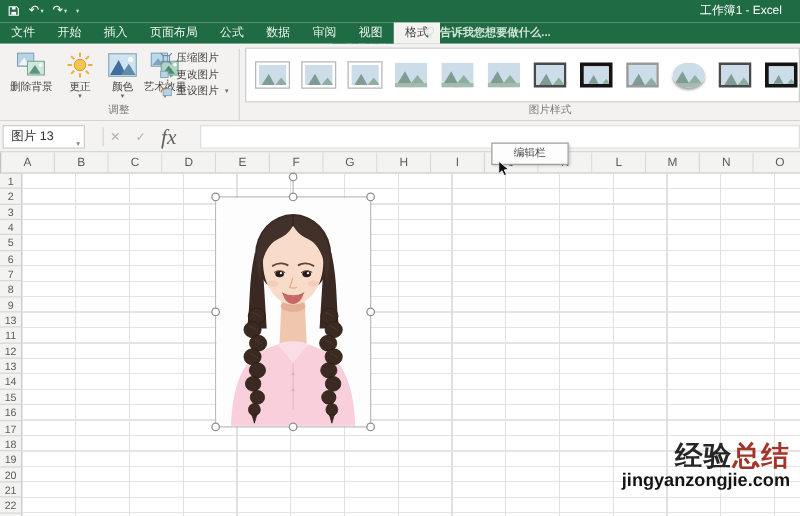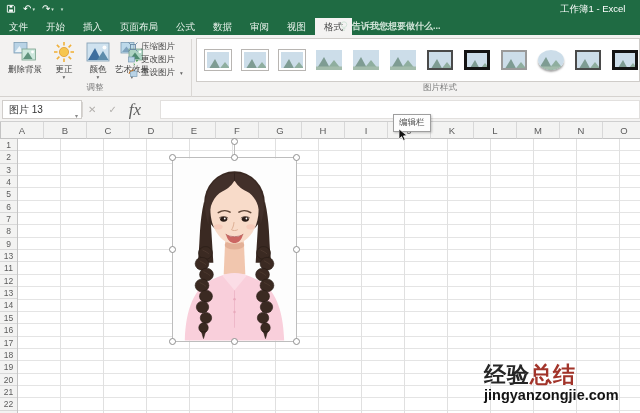--- a/index.html
+++ b/index.html
@@ -48,21 +48,21 @@
   .thumb.frame-black .pic { border:3px solid #141414; }
   .thumb.frame-gray .pic { border:2px solid #9a9a9a; }
   .thumb.oval .pic { border-radius:50%; box-shadow:0 2px 2px rgba(0,0,0,.35); }
   .grouplabel { position:absolute; bottom:2px; font-size:8.5px; color:#7b7b7b; text-align:center; }
   .gl-adjust { left:0; width:190px; }
   .gl-styles { left:240px; width:400px; }
 
   
   .fbar { position:absolute; left:0; top:97px; width:640px; height:25px; background:#f4f3f2;
           border-bottom:1px solid #cfcfcf; }
-  .namebox { position:absolute; left:2px; top:3px; width:80px; height:19px; background:#fff;
+  .namebox { position:absolute; left:2px; top:3px; width:66px; height:19px; background:#fff;
              border:1px solid #d0cdca; font-size:10px; color:#333; line-height:17px; padding-left:6px; }
   .namebox .nb-caret { position:absolute; right:3px; top:7px; font-size:6px; color:#888; }
   .fbicons { position:absolute; left:88px; top:3px; height:19px; display:flex; align-items:center; gap:12px; }
   .fbx { color:#b3b0ad; font-size:10px; }
   .fbv { color:#b3b0ad; font-size:10px; }
   .fbfx { color:#5f5f5f; font-size:17px; font-style:italic; font-family:"Liberation Serif", serif; }
   .fbinput { position:absolute; left:160px; top:3px; right:0; height:19px; background:#fff;
              border:1px solid #e2e0de; font-size:10px; color:#333; line-height:17px; padding-left:4px; }
   .fsep { position:absolute; left:82px; top:5px; width:1px; height:15px; background:#d8d5d2; }
 
@@ -89,26 +89,26 @@
   .hd { position:absolute; width:7px; height:7px; border-radius:50%; background:#fff; border:1px solid #8f8f8f; }
   .hd.tl{left:-4px;top:-4px;} .hd.tm{left:58px;top:-4px;} .hd.tr{right:-4px;top:-4px;}
   .hd.ml{left:-4px;top:88px;} .hd.mr{right:-4px;top:88px;}
   .hd.bl{left:-4px;bottom:-4px;} .hd.bm{left:58px;bottom:-4px;} .hd.br{right:-4px;bottom:-4px;}
   .rstem { position:absolute; left:61px; top:-14px; width:1px; height:11px; background:#bdbdbd; }
   .rhd { position:absolute; left:58px; top:-20px; width:7px; height:7px; border-radius:50%;
          background:#fff; border:1px solid #8f8f8f; }
 
   
   .edit-tip { position:absolute; left:393px; top:114px; background:#fdfdfd; border:1px solid #9e9e9e;
-              box-shadow:1px 1px 2px rgba(0,0,0,.2); font-size:8.5px; color:#4a4a4a; padding:2px 5px;
+              box-shadow:1px 1px 2px rgba(0,0,0,.2); font-size:8.5px; color:#4a4a4a; padding:2px 17px;
               white-space:nowrap; z-index:30; }
   .cursor { position:absolute; left:399px; top:129px; z-index:31; }
 
   
-  .watermark { position:absolute; left:484px; top:363px; width:148px; text-align:left; z-index:25; }
+  .watermark { position:absolute; left:484px; top:353px; width:148px; text-align:right; z-index:25; }
   .wm1 { font-size:22px; font-weight:bold; letter-spacing:1px; line-height:24px; color:#262626; white-space:nowrap; }
   .wm1 .red { color:#a2342a; }
   .wm2 { font-size:14.5px; font-weight:bold; color:#141414; line-height:16px; white-space:nowrap; }
 </style>
 </head>
 <body>
 
 <div id="app">
 
   <div class="titlebar">

